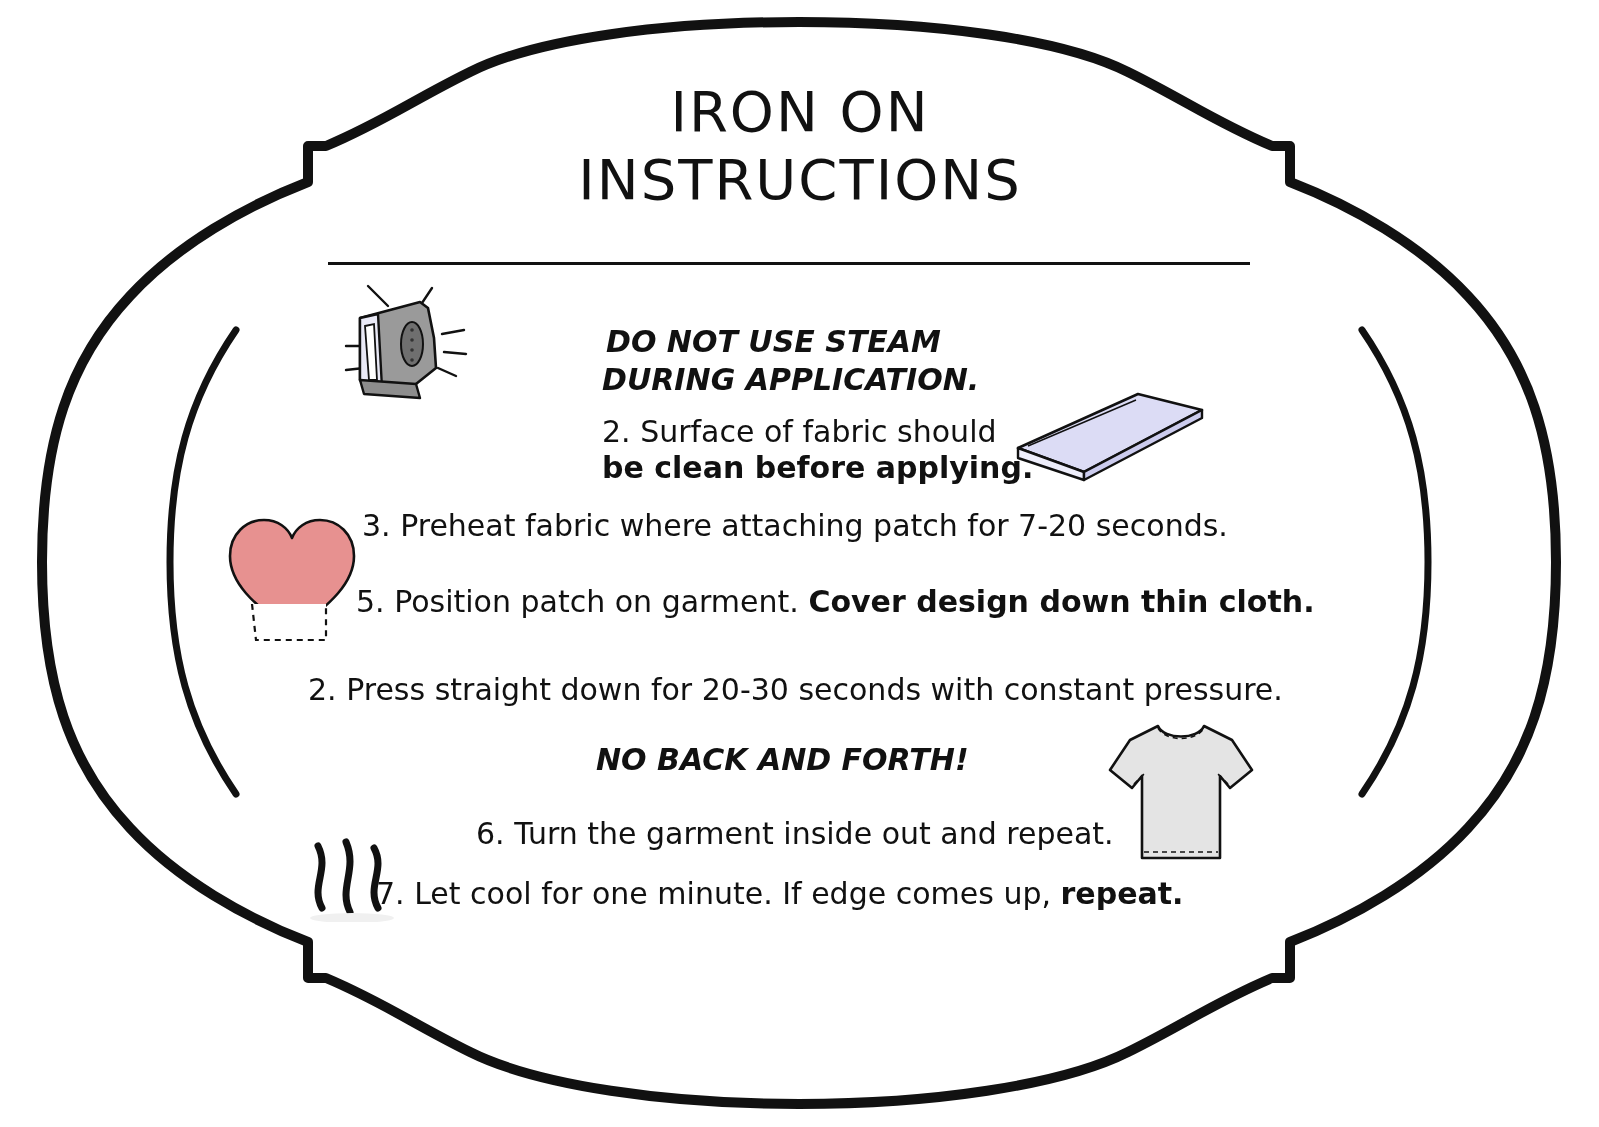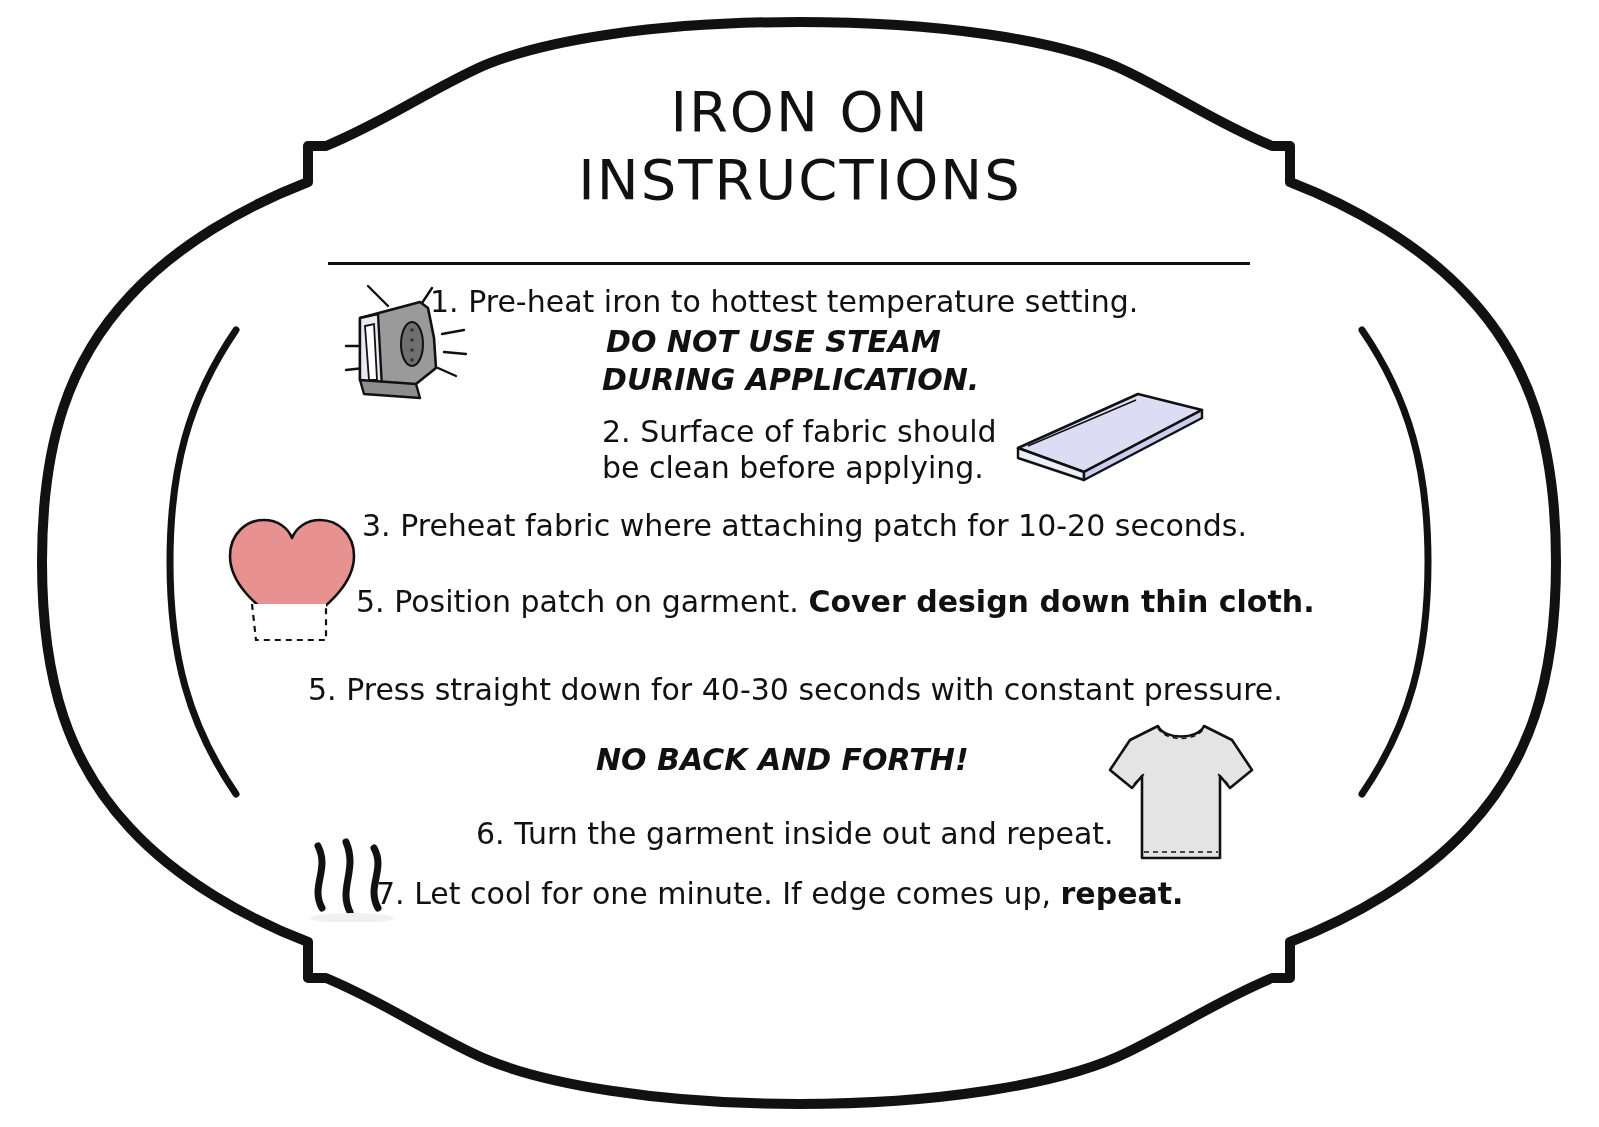--- a/index.html
+++ b/index.html
@@ -66,21 +66,21 @@
     white-space: nowrap;
   }
   .b { font-weight: bold; }
 
   
   #l1a { left: 430px;  top: 282px; }
   #l1b { left: 606px;  top: 322px; font-style: italic; font-weight: bold; font-size: 30px; }
   #l1c { left: 602px;  top: 360px; font-style: italic; font-weight: bold; font-size: 30px; }
 
   #l2a { left: 586px;  top: 412px; margin-left: 16px; }
-  #l2b { left: 602px;  top: 448px; }
+  #l2b { left: 602px;  top: 448px; font-weight: bold; }
 
   #l3  { left: 362px;  top: 506px; }
 
   #l4  { left: 356px;  top: 582px; }
 
   #l5a { left: 308px;  top: 670px; }
   #l5b { left: 596px;  top: 708px; font-style: italic; font-weight: bold; margin-top: 32px; }
 
   #l6  { left: 476px;  top: 778px; margin-top: 36px; }
 
@@ -190,31 +190,30 @@
 
   <svg class="art" id="steam-art" viewBox="0 0 100 110" aria-hidden="true">
     <g fill="none" stroke="#111" stroke-width="7" stroke-linecap="round">
       <path d="M 22 96 C 10 74 30 58 18 34"></path>
       <path d="M 50 100 C 38 76 58 58 46 30"></path>
       <path d="M 78 96 C 66 74 86 58 74 36"></path>
     </g>
     <ellipse cx="52" cy="106" rx="42" ry="5" fill="#f0f0f0"></ellipse>
   </svg>
 
-  <div class="line" id="l1a">1. Pre-heat iron to hottest temperature setting.</div>
   <div class="line" id="l1b">DO NOT USE STEAM</div>
   <div class="line" id="l1c">DURING APPLICATION.</div>
 
   <div class="line" id="l2a">2. Surface of fabric should</div>
   <div class="line" id="l2b">be clean before applying.</div>
 
-  <div class="line" id="l3">3. Preheat fabric where attaching patch for 10-20 seconds.</div>
+  <div class="line" id="l3">3. Preheat fabric where attaching patch for 7-20 seconds.</div>
 
   <div class="line" id="l4"><span>5. Position patch on garment. </span><span class="b">Cover design down thin cloth.</span></div>
 
-  <div class="line" id="l5a">5. Press straight down for 40-30 seconds with constant pressure.</div>
+  <div class="line" id="l5a">2. Press straight down for 20-30 seconds with constant pressure.</div>
   <div class="line" id="l5b">NO BACK AND FORTH!</div>
 
   <div class="line" id="l6">6. Turn the garment inside out and repeat.</div>
 
   <div class="line" id="l7"><span>7. Let cool for one minute.  If edge comes up, </span><span class="b">repeat.</span></div>
 
 </div>
 
 </body></html>

